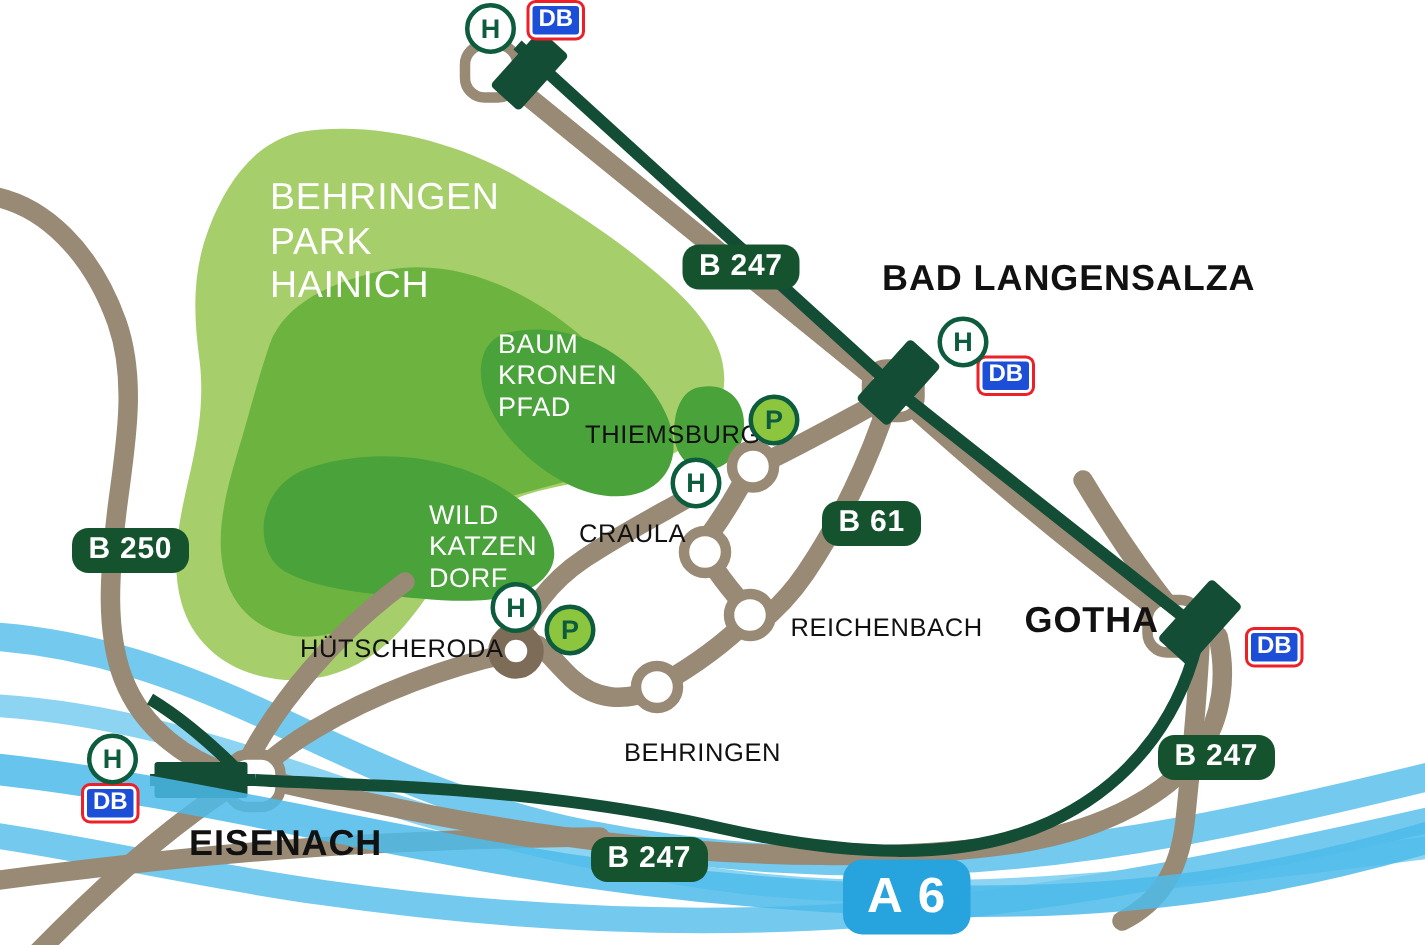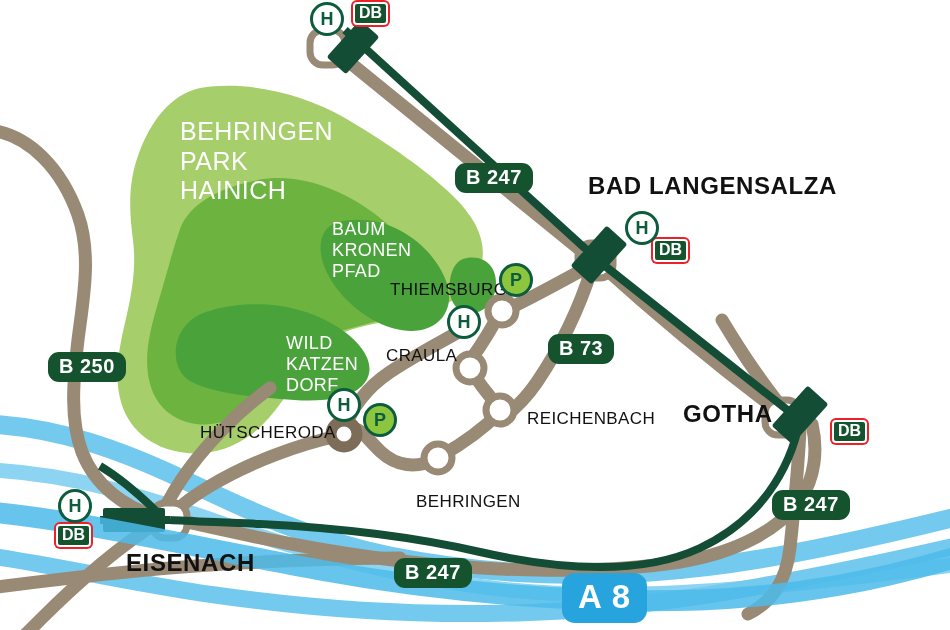--- a/index.html
+++ b/index.html
@@ -59,21 +59,21 @@
     color:#ffffff;
     font-size:33px;
     font-weight:700;
     border-radius:13px;
     padding:7px 16px 10px 16px;
     letter-spacing:1px;
     line-height:1;
   }
   .db{
     position:absolute;
-    background:#14532d;
+    background:#1d4ed8;
     border:2.5px solid #ffffff;
     border-radius:4px;
     color:#ffffff;
     font-size:16px;
     font-weight:700;
     padding:1px 4px 2px 4px;
     line-height:1;
     box-shadow:0 0 0 2px #ec2029;
     letter-spacing:0px;
   }
@@ -263,26 +263,26 @@
   <div class="lbl city" style="left:683px;top:400px;">GOTHA</div>
   <div class="lbl city" style="left:126px;top:549px;">EISENACH</div>
 
   <div class="lbl village" style="left:390px;top:280px;">THIEMSBURG</div>
   <div class="lbl village" style="left:386px;top:346px;">CRAULA</div>
   <div class="lbl village" style="left:527px;top:409px;">REICHENBACH</div>
   <div class="lbl village" style="left:200px;top:423px;">HÜTSCHERODA</div>
   <div class="lbl village" style="left:396px;top:492px;margin-left:20px;">BEHRINGEN</div>
 
   <div class="roadshield" style="left:455px;top:163px;">B 247</div>
-  <div class="roadshield" style="left:548px;top:334px;">B 73</div>
+  <div class="roadshield" style="left:548px;top:334px;">B 61</div>
   <div class="roadshield" style="left:48px;top:352px;">B 250</div>
   <div class="roadshield" style="left:772px;top:490px;">B 247</div>
   <div class="roadshield" style="left:394px;top:558px;">B 247</div>
 
-  <div class="autobahn" style="left:562px;top:573px;">A 8</div>
+  <div class="autobahn" style="left:562px;top:573px;">A 6</div>
 
   <div class="db" style="left:353px;top:2px;">DB</div>
   <div class="db" style="left:653px;top:239px;">DB</div>
   <div class="db" style="left:832px;top:420px;">DB</div>
   <div class="db" style="left:56px;top:524px;">DB</div>
 
   <div class="hstop" style="left:310px;top:2px;">H</div>
   <div class="hstop" style="left:625px;top:211px;">H</div>
   <div class="hstop" style="left:447px;top:305px;">H</div>
   <div class="hstop" style="left:327px;top:388px;">H</div>

